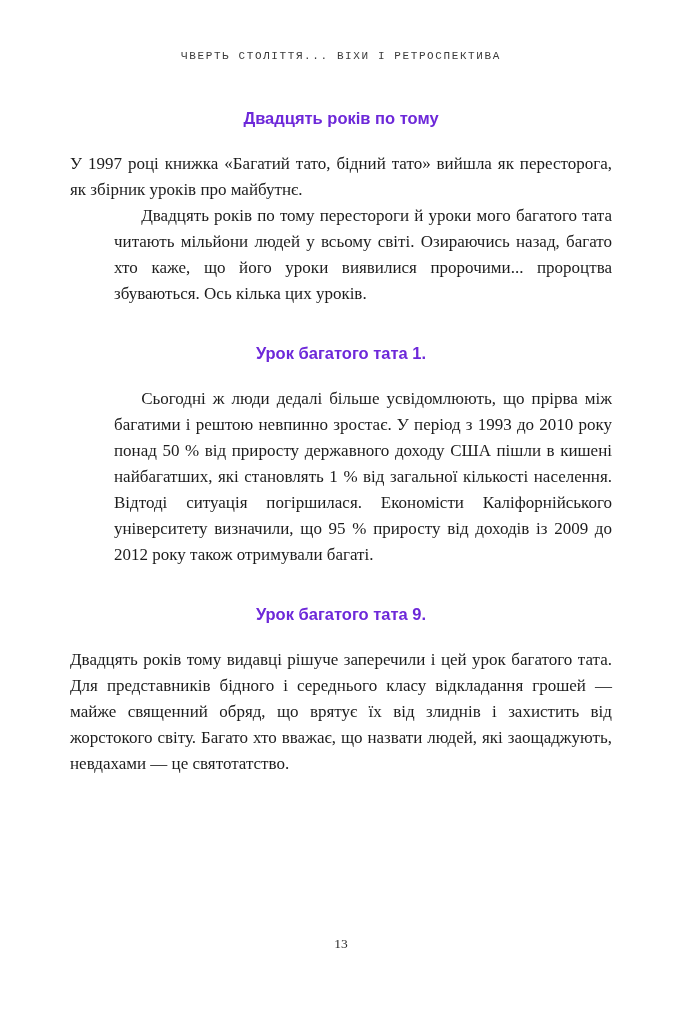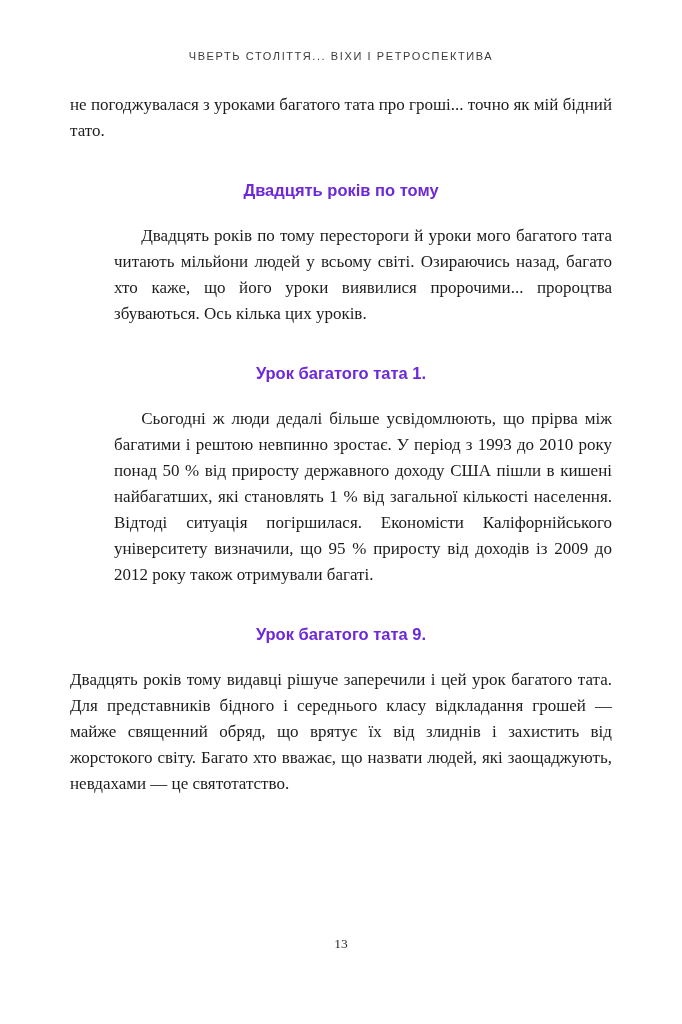--- a/index.html
+++ b/index.html
@@ -14,26 +14,26 @@
     margin: 0 auto;
     background: #ffffff;
     box-sizing: border-box;
     padding: 50px 70px 0 70px;
     font-family: "Liberation Serif", "DejaVu Serif", serif;
     color: #1c1c1c;
     overflow: hidden;
   }
   .running-header {
     text-align: center;
-    font-family: Liberation Sans, sans-serif;
+    font-family: Liberation Mono, monospace;
     font-size: 11px;
     letter-spacing: 1.6px;
     color: #3a3a3a;
     text-transform: uppercase;
-    margin-bottom: 30px;
+    margin-bottom: 44px;
     white-space: nowrap;
   }
   .body-text {
     font-size: 17px;
     line-height: 26px;
     text-align: justify;
     hyphens: auto;
     -webkit-hyphens: auto;
   }
   p.para {
@@ -68,26 +68,26 @@
 </style>
 </head>
 <body>
 
 <div class="page">
 
   <div class="running-header">ЧВЕРТЬ СТОЛІТТЯ... ВІХИ І РЕТРОСПЕКТИВА</div>
 
   <div class="body-text">
 
-    <p class="para">не погоджувалася з уроками багатого тата про гроші... точно як мій бідний тато.</p>
 
     <h2 class="section-heading">
       <span class="line">Двадцять років по тому</span>
     </h2>
 
+    <p class="para">У 1997 році книжка «Багатий тато, бідний тато» вийшла як пересторога, як збірник уроків про майбутнє.</p>
 
     <p class="para indent">Двадцять років по тому перестороги й уроки мого багатого тата читають мільйони людей у всьому світі. Озираючись назад, багато хто каже, що його уроки виявилися пророчими... пророцтва збуваються. Ось кілька цих уроків.</p>
 
     <h2 class="section-heading">
       <span class="line">Урок багатого тата 1.</span>
     </h2>
 
 
     <p class="para indent">Сьогодні ж люди дедалі більше усвідомлюють, що прірва між багатими і рештою невпинно зростає. У період з 1993 до 2010 року понад 50 % від приросту державного доходу США пішли в кишені найбагатших, які становлять 1 % від загальної кількості населення. Відтоді ситуація погіршилася. Економісти Каліфорнійського університету визначили, що 95 % приросту від доходів із 2009 до 2012 року також отримували багаті.</p>
 

